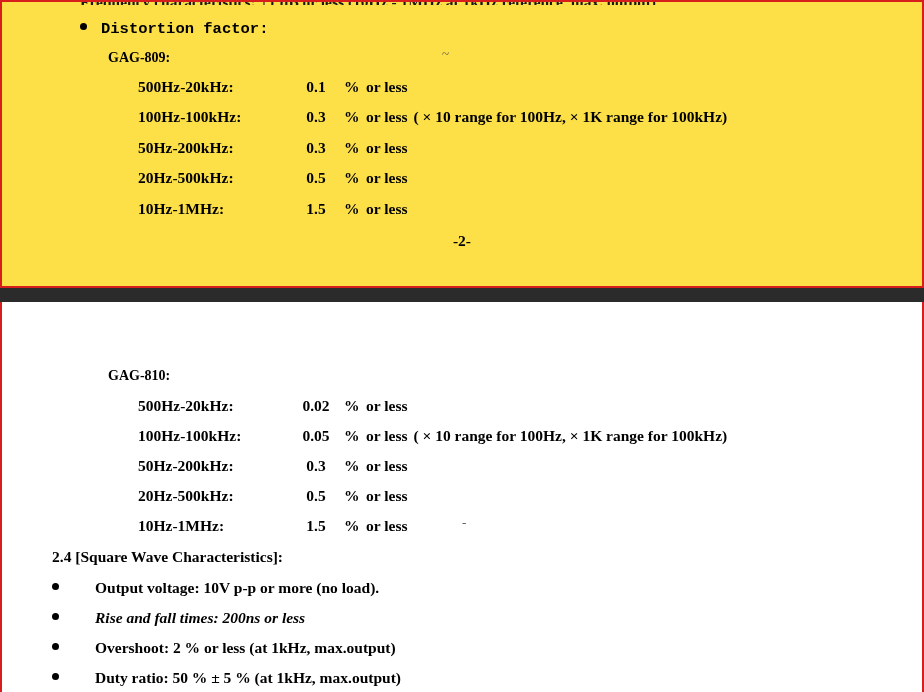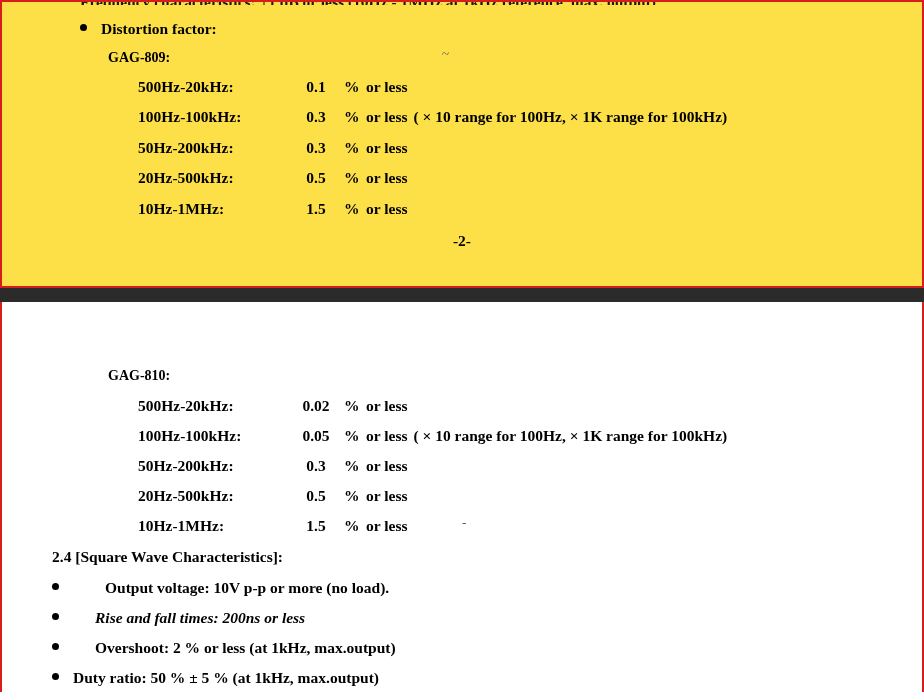--- a/index.html
+++ b/index.html
@@ -137,21 +137,21 @@
 </style>
 </head>
 <body>
 
 <div class="page">
 
   <div class="scan-top">
 
     <div class="clipped-line">Frequency characteristics:  ±1 dB or less  (10Hz - 1MHz at 1kHz reference, max. output)</div>
 
-    <div class="bullet-row" style="left:78px; top:18px;">
+    <div class="bullet-row" style="left:78px; top:18px;font-family:Liberation Mono, monospace;">
       <span class="bullet-dot"></span>
       <span>Distortion factor:</span>
     </div>
 
     <div class="heading" style="left:106px; top:48px;">GAG-809:</div>
 
     <div class="tick" style="left:440px; top:44px;">~</div>
 
     <div class="spec-row" style="left:136px; top:76px;">
       <span class="rng">500Hz-20kHz:</span><span class="val">0.1</span><span class="pct">%</span><span class="note">or less</span>
@@ -201,32 +201,32 @@
     <div class="spec-row" style="left:136px; top:215px;">
       <span class="rng">10Hz-1MHz:</span><span class="val">1.5</span><span class="pct">%</span><span class="note">or less</span>
     </div>
 
     <div class="tick" style="left:460px; top:213px;">-</div>
 
     <div class="section-title" style="left:50px; top:246px;">2.4 [Square Wave Characteristics]:</div>
 
     <div class="bullet-row" style="left:50px; top:277px;">
       <span class="bullet-dot"></span>
-      <span style="margin-left:32px;">Output voltage: 10V p-p or more (no load).</span>
+      <span style="margin-left:22px;">Output voltage: 10V p-p or more (no load).</span>
     </div>
 
     <div class="bullet-row" style="left:50px; top:307px;font-style:italic;">
       <span class="bullet-dot"></span>
       <span style="margin-left:22px;">Rise and fall times: 200ns or less</span>
     </div>
 
     <div class="bullet-row" style="left:50px; top:337px;">
       <span class="bullet-dot"></span>
       <span style="margin-left:22px;">Overshoot: 2 %  or less (at 1kHz, max.output)</span>
     </div>
 
     <div class="bullet-row" style="left:50px; top:367px;">
       <span class="bullet-dot"></span>
-      <span style="">Duty ratio: 50 % ± 5 %  (at 1kHz, max.output)</span>
+      <span style="margin-left:22px;">Duty ratio: 50 % ± 5 %  (at 1kHz, max.output)</span>
     </div>
   </div>
 
 </div>
 
 </body></html>

